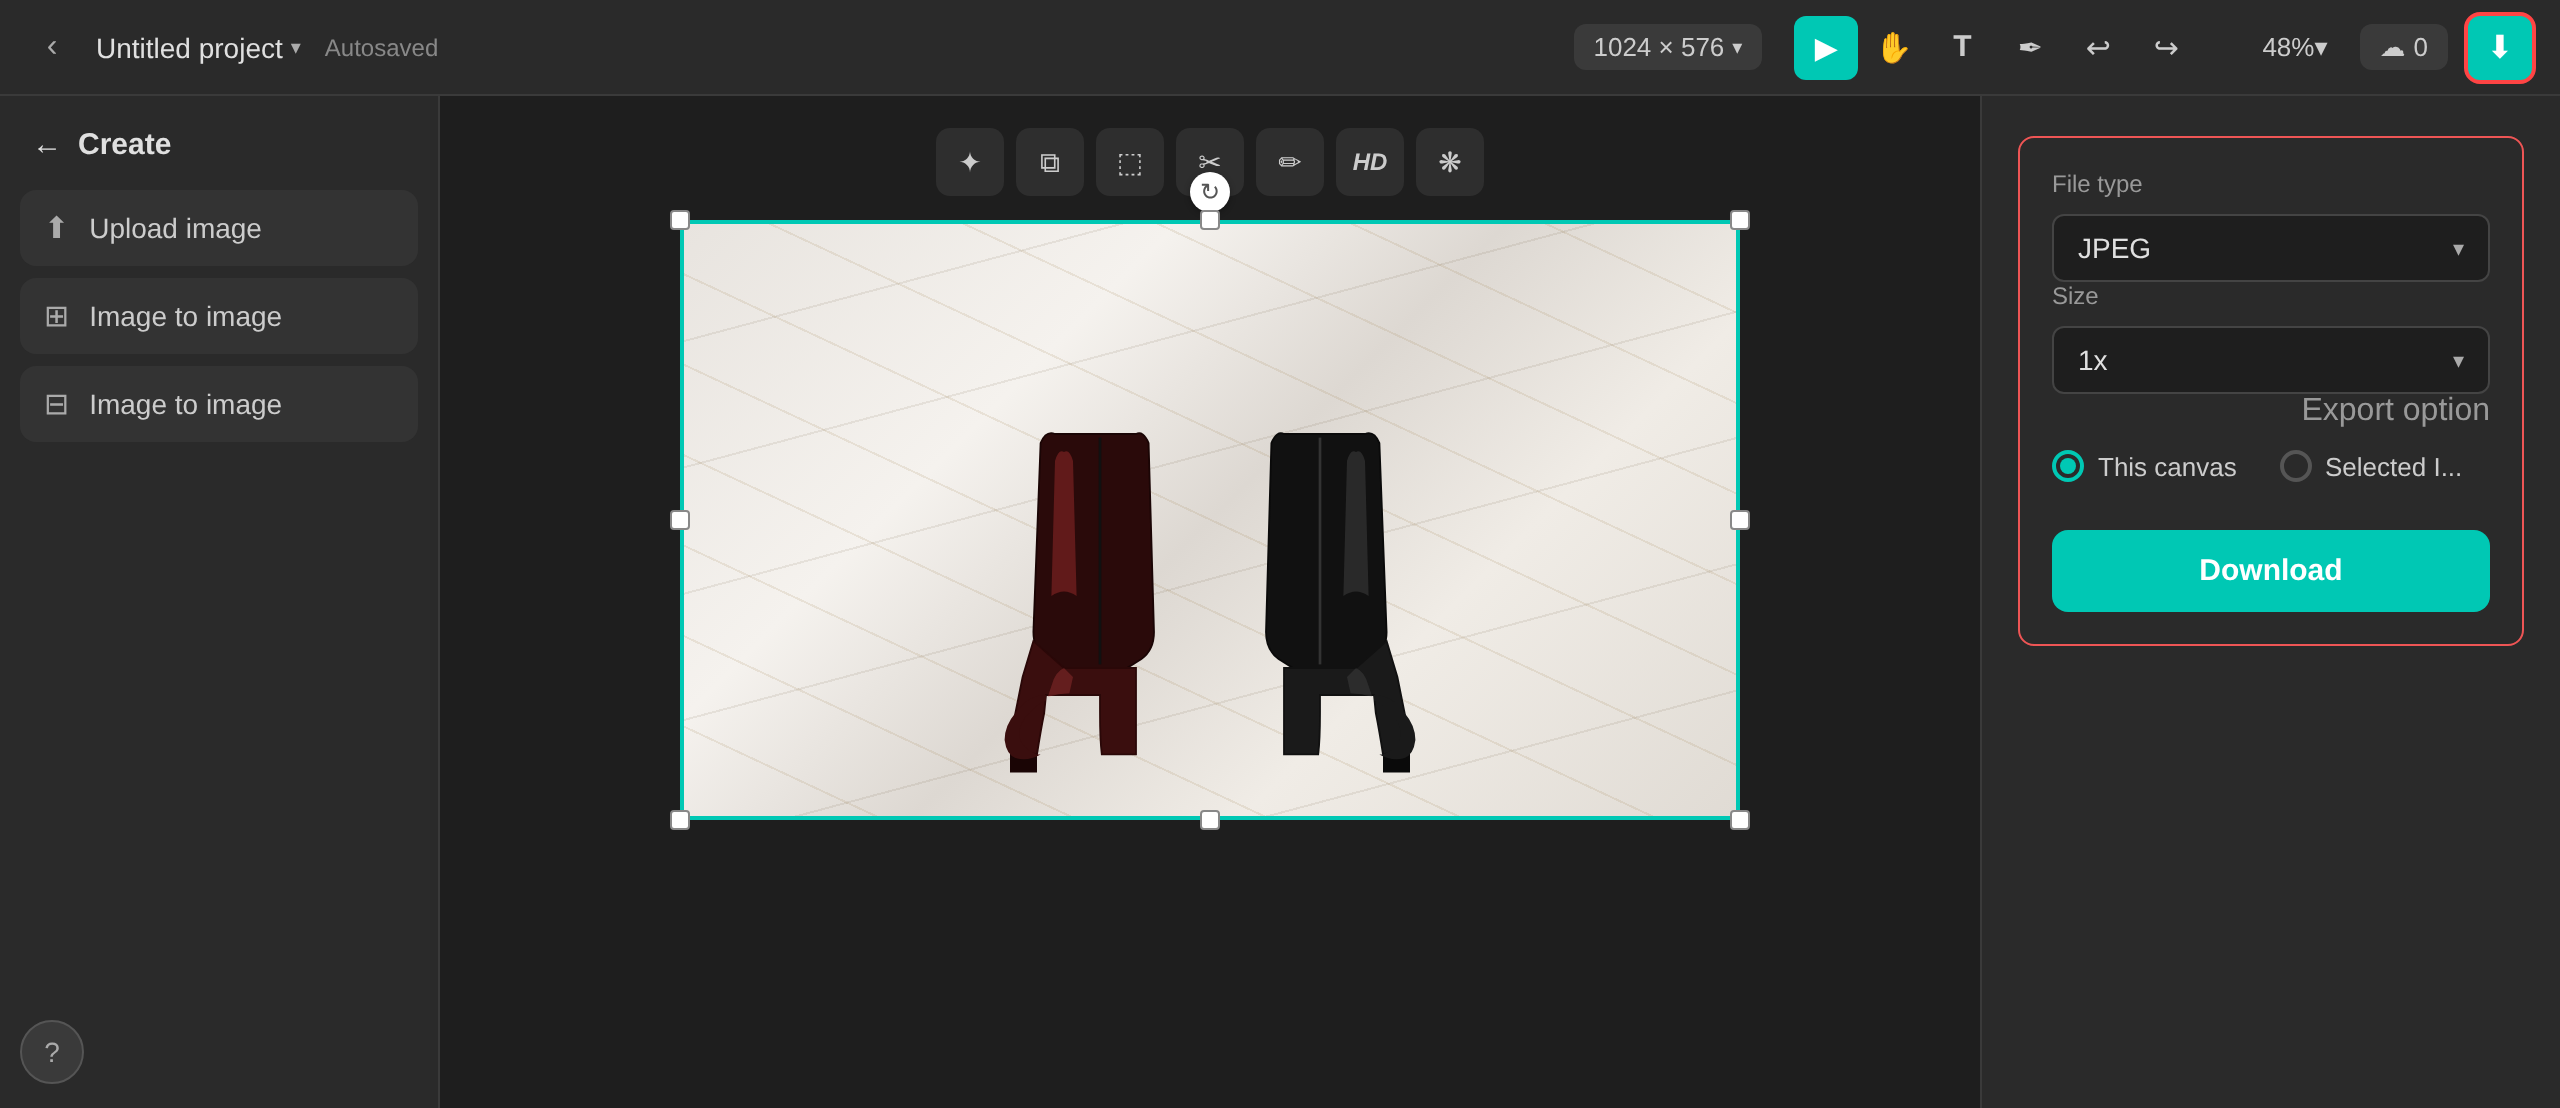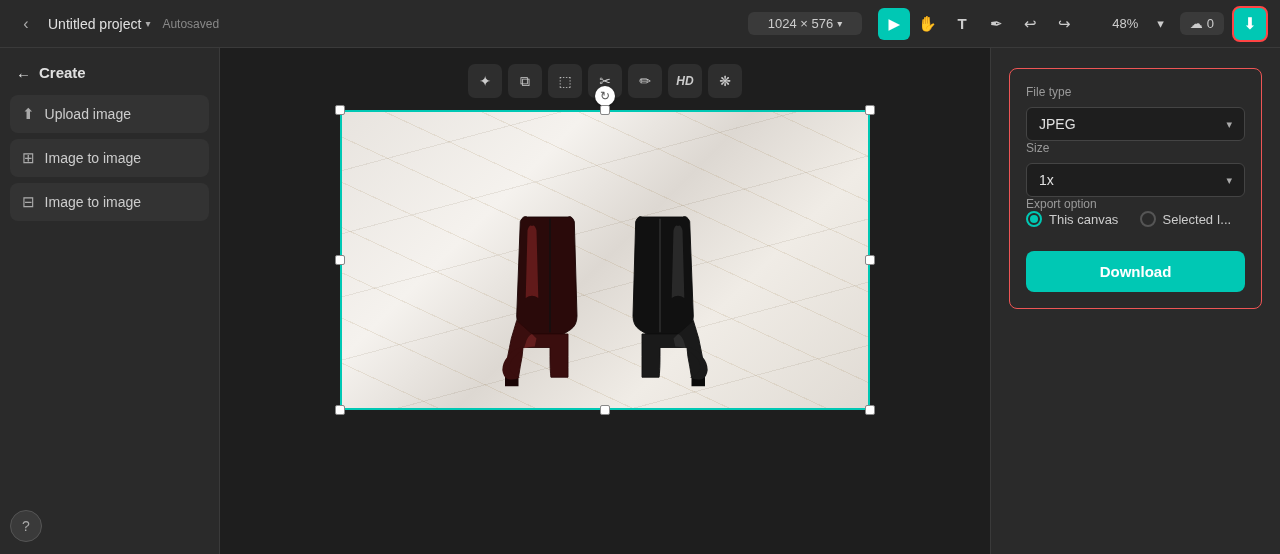--- a/index.html
+++ b/index.html
@@ -37,37 +37,37 @@
       cursor: pointer;
     }
     .topbar-project .chevron { font-size: 10px; color: #aaa; }
     .topbar-autosaved {
       font-size: 12px; color: #888; margin-left: 4px;
     }
     .topbar-sep { flex: 1; }
     .topbar-dims {
       display: flex; align-items: center; gap: 4px;
       background: #3a3a3a; border-radius: 6px;
-      padding: 4px 20px; font-size: 13px; color: #ccc; cursor: pointer;
+      padding: 4px 10px; font-size: 13px; color: #ccc; cursor: pointer;
     }
     .topbar-dims .chevron { font-size: 10px; }
     .topbar-tools {
       display: flex; align-items: center; gap: 2px; margin: 0 8px;
     }
     .tool-btn {
       width: 32px; height: 32px;
       display: flex; align-items: center; justify-content: center;
       border-radius: 6px; cursor: pointer; color: #ccc; font-size: 15px;
     }
     .tool-btn.active { background: #00c8b4; color: #fff; }
     .topbar-right {
       display: flex; align-items: center; gap: 8px; margin-left: 8px;
     }
     .zoom-ctrl {
-      display: flex; align-items: center; gap: 19px;
+      display: flex; align-items: center; gap: 0;
       font-size: 13px; color: #ccc; cursor: pointer;
       padding: 4px 8px; border-radius: 6px;
     }
     .cloud-btn {
       display: flex; align-items: center; gap: 4px;
       background: #3a3a3a; border-radius: 6px;
       padding: 4px 10px; font-size: 13px; color: #ccc; cursor: pointer;
     }
     .download-btn-top {
       width: 36px; height: 36px;
@@ -265,21 +265,21 @@
       border: 1px solid #444;
       border-radius: 6px;
       padding: 8px 12px;
       color: #e0e0e0;
       font-size: 14px;
       display: flex; align-items: center; justify-content: space-between;
       cursor: pointer;
     }
     .select-chevron { color: #aaa; font-size: 11px; }
     .export-option-label {
-      font-size: 12px; color: #999; 
+      font-size: 16px; color: #999; margin-bottom: 10px; text-align: right;
     }
     .radio-group {
       display: grid;
       grid-template-columns: 1fr 1fr;
       gap: 8px;
       margin-bottom: 8px;
     }
     .radio-item {
       display: flex; align-items: center; gap: 7px;
       font-size: 13px; color: #ccc; cursor: pointer;

